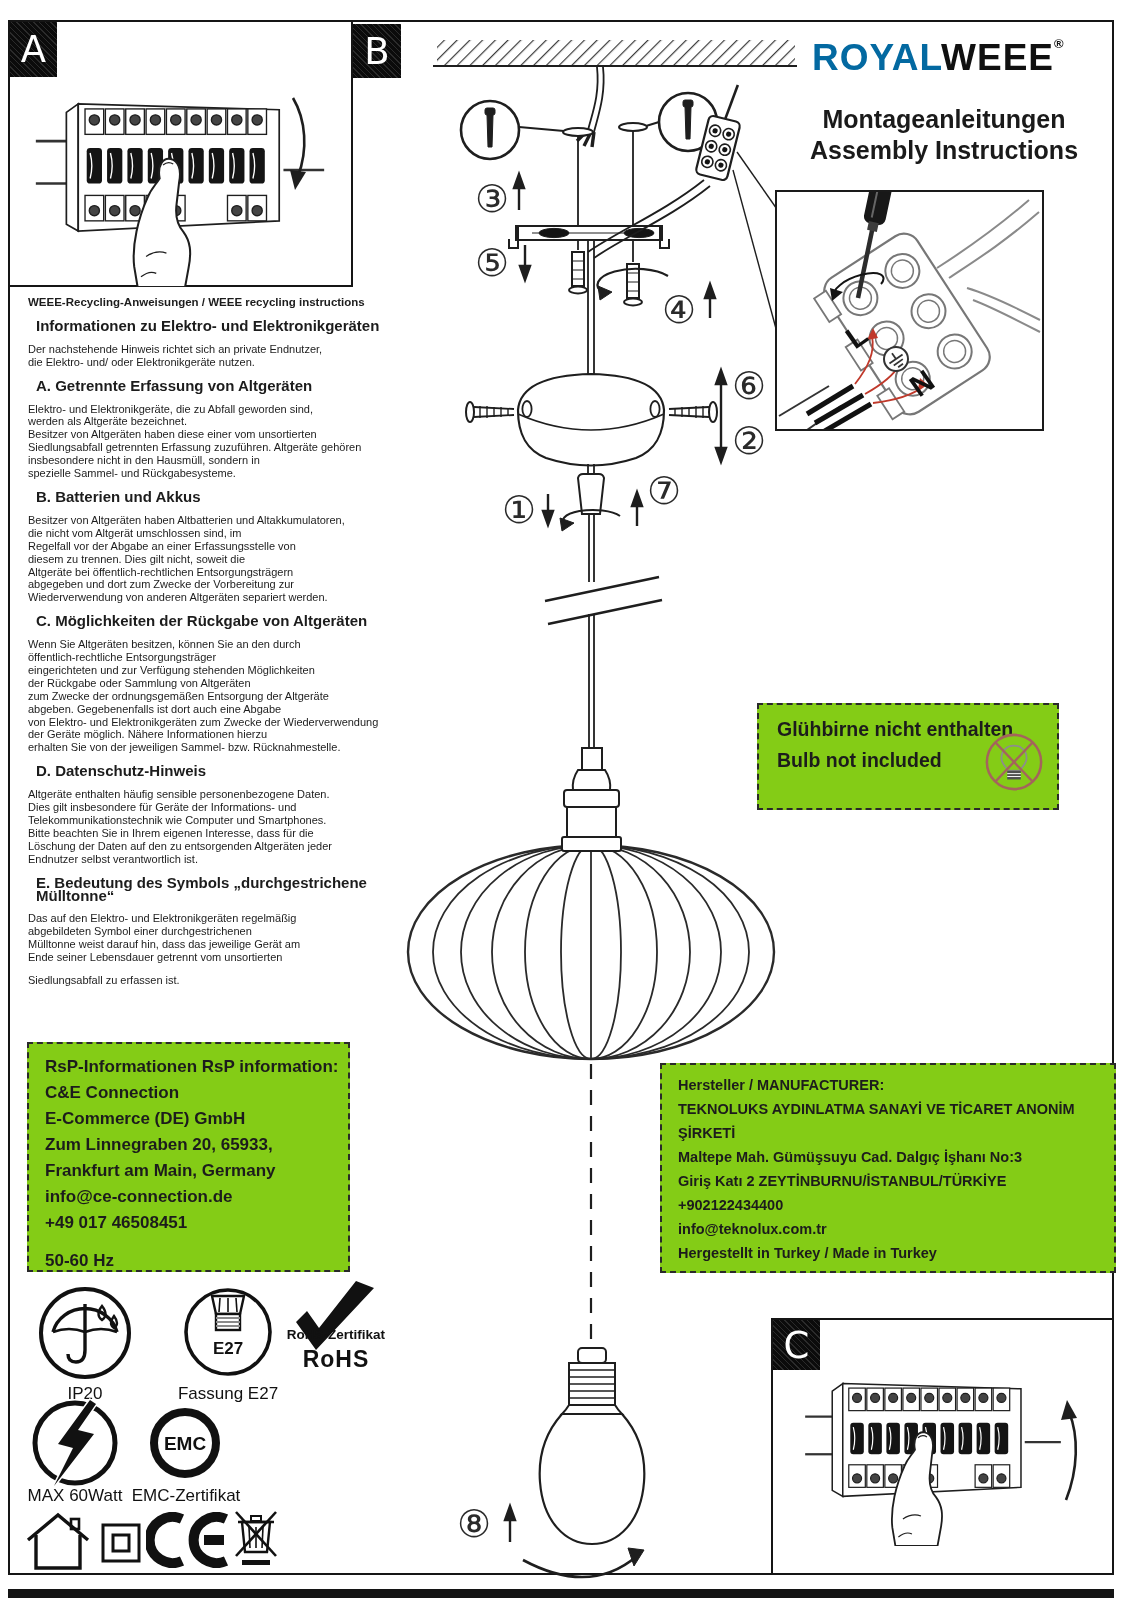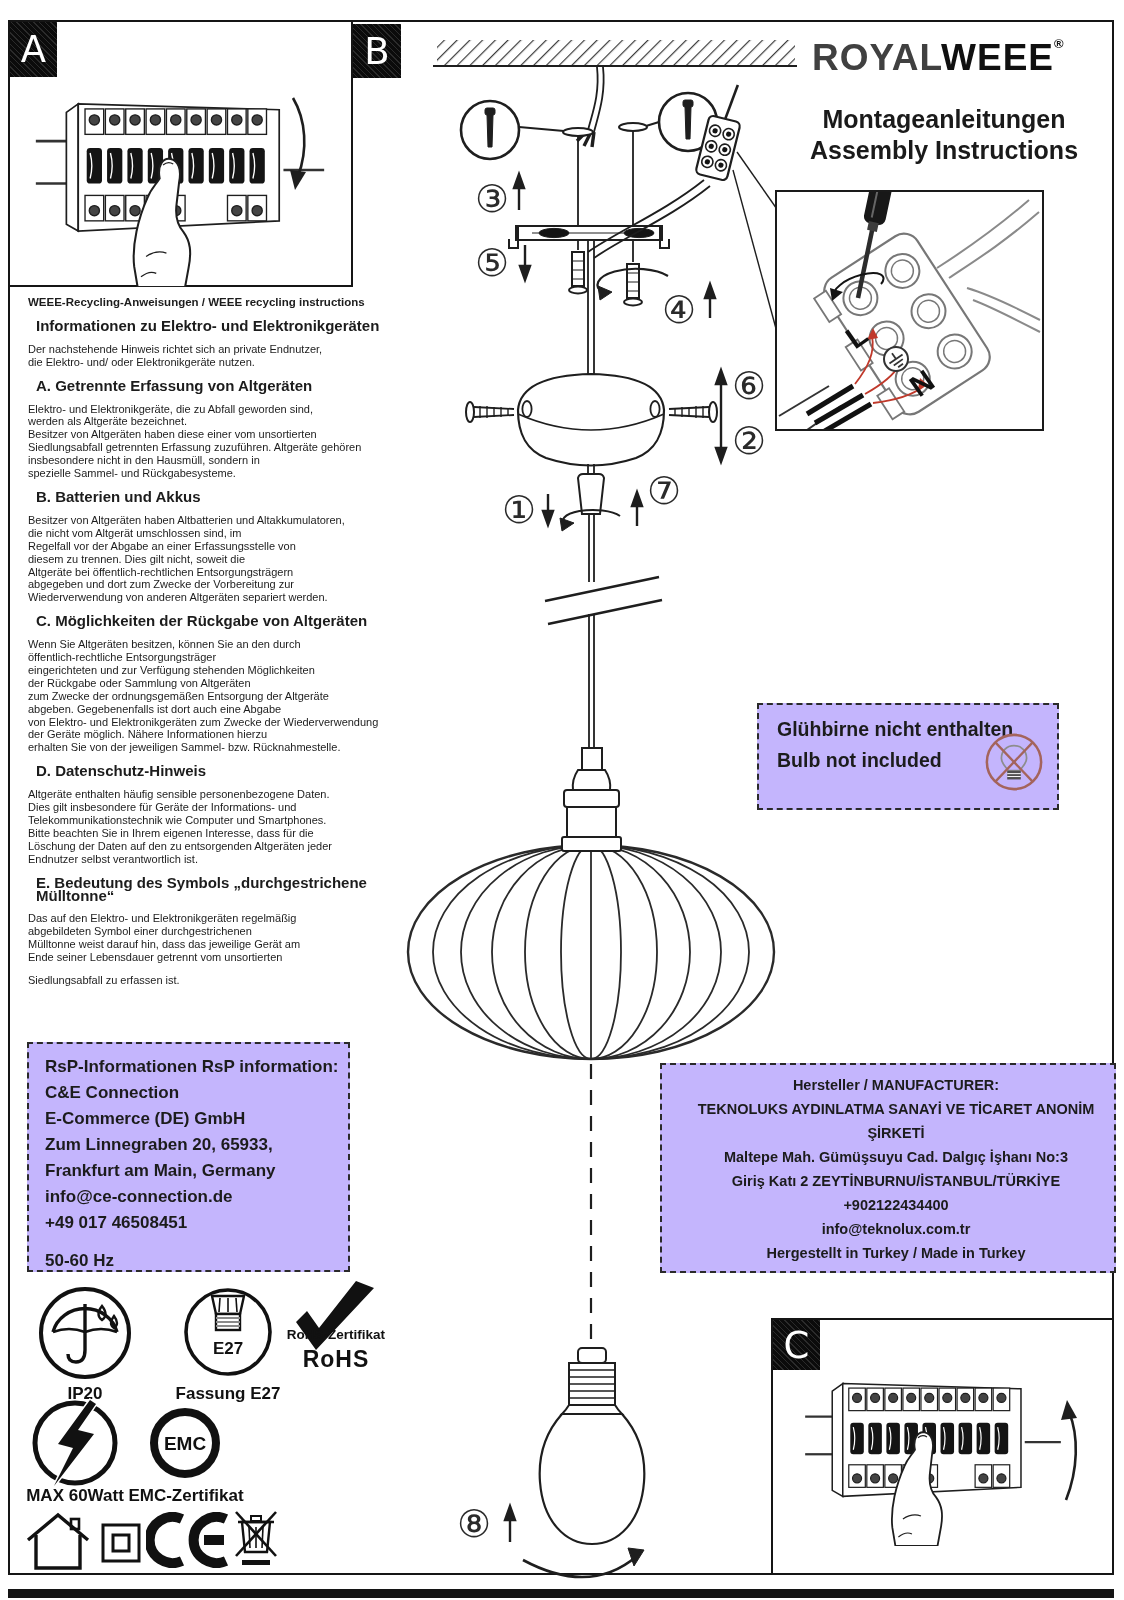--- a/index.html
+++ b/index.html
@@ -7,31 +7,31 @@
         font-family:"Liberation Sans",sans-serif;color:#1c1c1c;}
   .abs{position:absolute;}
   .frame{border:2px solid #151515;}
   .label-box{background:#0d0d0d;background:repeating-linear-gradient(45deg,#0b0b0b 0 3px,#2b2b2b 3px 4px);
              color:#fff;display:flex;align-items:center;justify-content:center;
              font-family:"DejaVu Sans",sans-serif;font-size:37px;font-weight:400;}
   .weee-col{width:402px;font-size:11px;line-height:12.9px;}
   .weee-col .ttl{font-weight:bold;font-size:11.5px;margin:0 0 11px 0;}
   .weee-col h4{font-weight:bold;font-size:15px;margin:11px 0 10px 8px;}
   .weee-col p{margin:0 0 10px 0;white-space:pre-line;}
-  .dashed-box{border:2px dashed #2a2a2a;background:#c4b5fd;}
+  .dashed-box{border:2px dashed #2a2a2a;background:#84cc16;}
   .rsp{font-size:17px;font-weight:bold;line-height:26px;padding:10px 0 0 16px;}
   .man{font-size:14.5px;font-weight:bold;line-height:24px;padding:8px 0 0 16px;}
   .bulbbox{font-size:19.5px;font-weight:bold;line-height:31px;padding:9px 0 0 18px;}
   .logo{font-size:37px;font-weight:bold;letter-spacing:1px;white-space:nowrap;}
-  .logo .gold{color:#404040;}
+  .logo .gold{color:#0369a1;}
   .logo .blk{color:#101010;}
   .logo sup{font-size:13px;vertical-align:22px;}
   .subtitle{font-size:25px;font-weight:600;text-align:center;line-height:31px;color:#1a1a1a;}
   .stepnum{font-family:"DejaVu Sans",sans-serif;font-size:38px;line-height:38px;color:#2a2a2a;}
-  .iconlabel{font-weight:bold;text-align:center;font-size:17px;color:#111;}
+  .iconlabel{font-weight:normal;text-align:center;font-size:17px;color:#111;}
   .small-label{font-weight:bold;text-align:center;font-size:13.5px;color:#111;}
   .rohs-title{font-weight:bold;text-align:center;font-size:23px;color:#111;letter-spacing:1px;}
   .prodcode{font-size:27px;font-weight:bold;letter-spacing:0.5px;color:#050505;}
   svg{display:block;}
 </style>
 </head>
 <body>
 
 <div id="page">
 
@@ -124,21 +124,21 @@
     <div>RsP-Informationen RsP information:</div>
     <div>C&amp;E Connection</div>
     <div>E-Commerce (DE) GmbH</div>
     <div>Zum Linnegraben 20, 65933,</div>
     <div>Frankfurt am Main, Germany</div>
     <div>info@ce-connection.de</div>
     <div>+49 017 46508451</div>
     <div style="margin-top:12px;">50-60 Hz</div>
   </div>
 
-  <div class="abs dashed-box man" style="left:660px;top:1063px;width:436px;height:198px;text-align:center;">
+  <div class="abs dashed-box man" style="left:660px;top:1063px;width:436px;height:198px;">
     <div>Hersteller / MANUFACTURER:</div>
     <div>TEKNOLUKS AYDINLATMA SANAYİ VE TİCARET ANONİM ŞİRKETİ</div>
     <div>Maltepe Mah. Gümüşsuyu Cad. Dalgıç İşhanı No:3</div>
     <div>Giriş Katı 2 ZEYTİNBURNU/İSTANBUL/TÜRKİYE</div>
     <div>+902122434400</div>
     <div>info@teknolux.com.tr</div>
     <div style="">Hergestellt in Turkey / Made in Turkey</div>
   </div>
 
   <svg class="abs" style="left:0;top:0;" width="1124" height="1600" viewBox="0 0 1124 1600">

